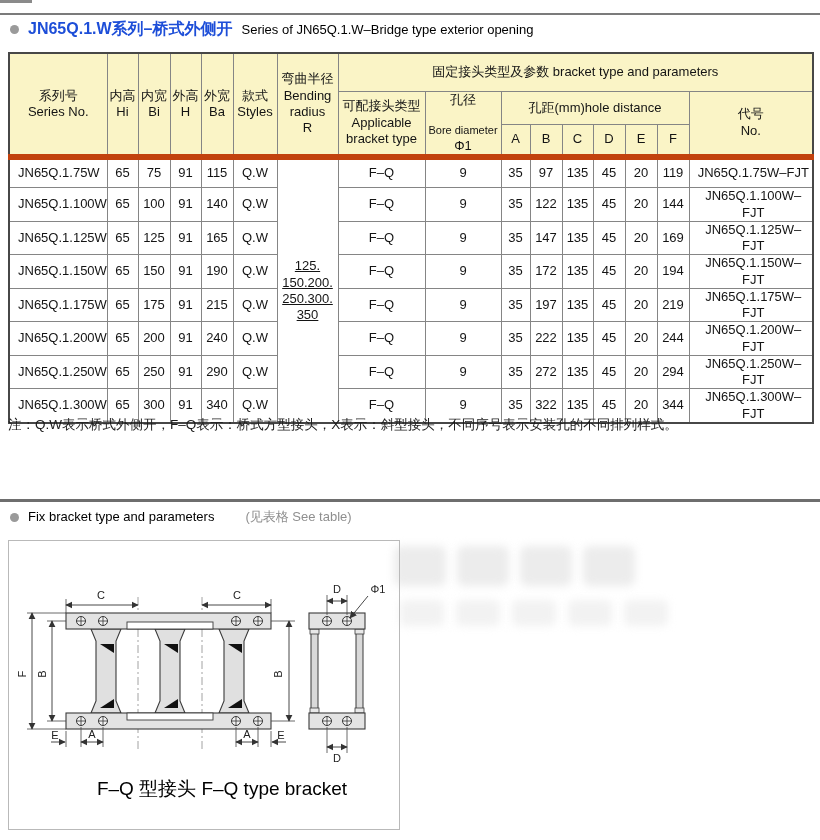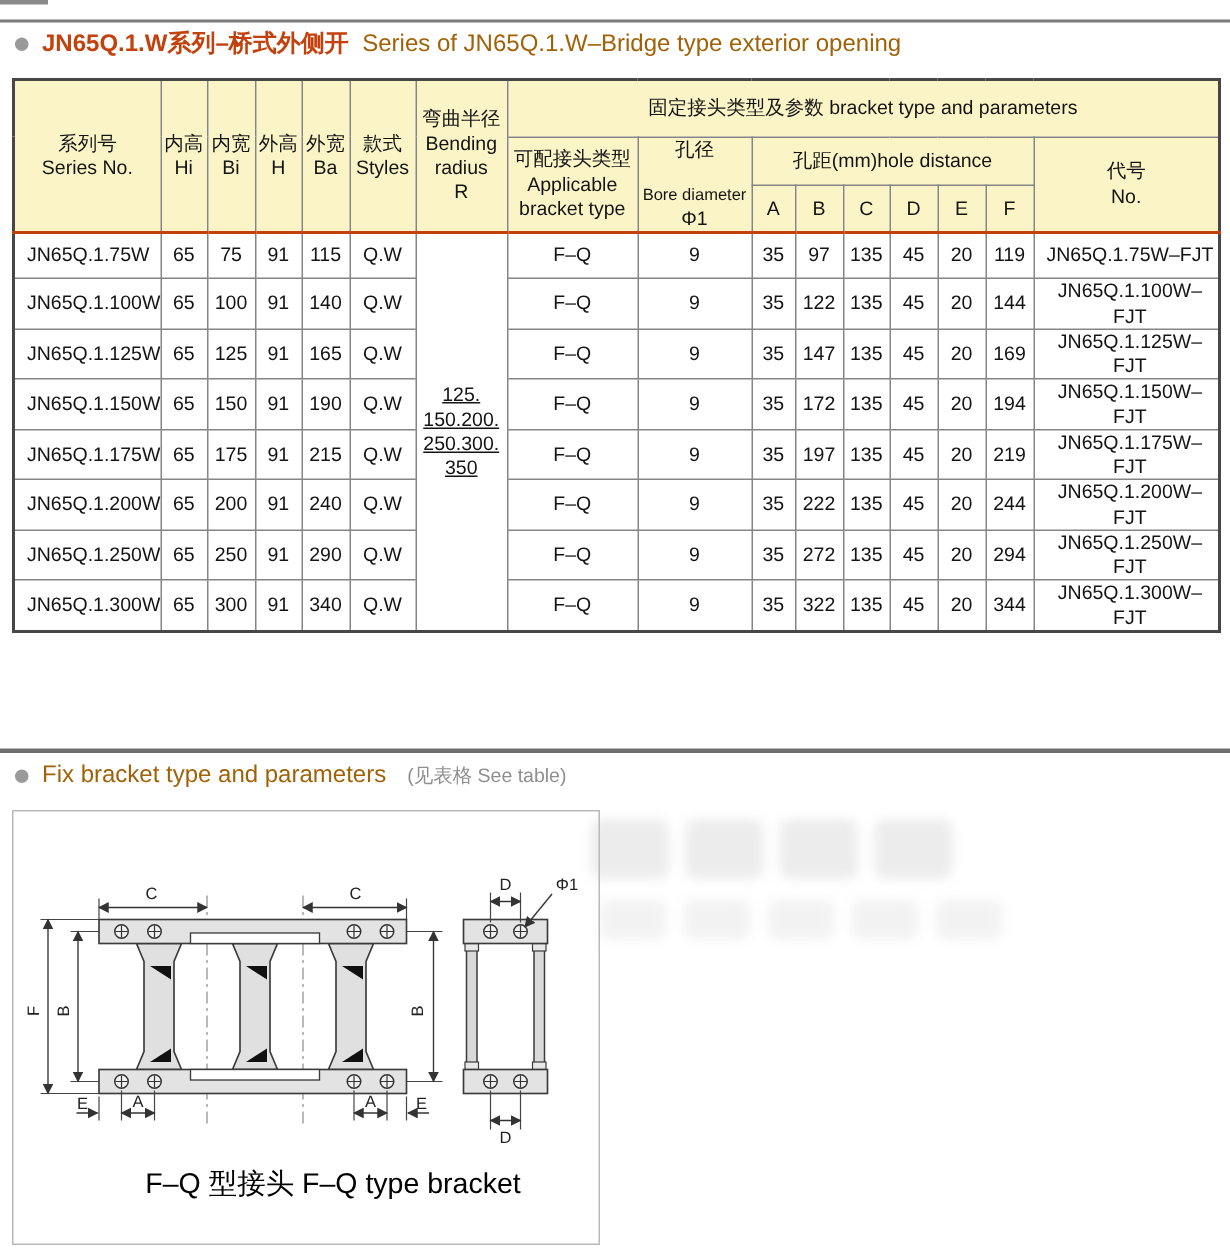--- a/index.html
+++ b/index.html
@@ -7,34 +7,34 @@
     width:820px;height:840px;position:relative;background:#ffffff;
     font-family:"Liberation Sans","DejaVu Sans",sans-serif;
     color:#1a1a1a;overflow:hidden;
   }
   .scan-artifact{position:absolute;left:0;top:0;width:32px;height:3px;background:#8a8a8a;}
   .top-rule{position:absolute;left:0;top:13px;width:820px;height:2px;background:#7b7b7b;}
   .sec-header{position:absolute;display:flex;align-items:baseline;gap:9px;}
   .sec1{left:10px;top:19px;}
   .sec2{left:10px;top:508px;}
   .bullet{width:9px;height:9px;border-radius:50%;background:#9a9a9a;align-self:center;flex:0 0 auto;}
-  .title-zh{color:#c2410c;font-weight:bold;font-size:16px;white-space:nowrap;text-align:right;}
-  .title-en{color:#a16207;font-size:16px;white-space:nowrap;}
-  .see-note{color:#8f8f8f;font-size:13px;white-space:nowrap;margin-left:5px;}
+  .title-zh{color:#1d4ed8;font-weight:bold;font-size:16px;white-space:nowrap;text-align:right;}
+  .title-en{color:#000000;font-size:13px;white-space:nowrap;}
+  .see-note{color:#8f8f8f;font-size:13px;white-space:nowrap;margin-left:22px;}
 
   table.spec{position:absolute;left:8px;top:52px;width:804px;border-collapse:collapse;table-layout:fixed;}
   table.spec{border:2px solid #474747;}
   table.spec td{
     border:1px solid #858585;text-align:center;vertical-align:middle;
     font-size:13px;color:#141414;padding:0 1px;line-height:1.25;overflow:hidden;
   }
   table.spec thead td{background:#faf4c6;}
   tr.h1{height:38px;} tr.h2{height:31px;} tr.h3{height:29px;}
   tbody tr{height:31px;}
-  tbody tr:first-child td{border-top:2px solid #c2410c;}
+  tbody tr:first-child td{border-top:6px solid #c2410c;}
   .hz{display:block;}
   .pre{white-space:pre-line;}
   .small{font-size:11px;display:block;margin-top:16px;}
   .tl{text-align:left !important;padding-left:8px !important;}
   .code-cell{text-align:right;padding-left:6px !important;}
   .radius-cell{white-space:pre-line;line-height:1.3;text-decoration:underline;}
 
   .notes{position:absolute;left:8px;top:413px;width:808px;font-size:13.5px;line-height:23px;color:#1c1c1c;}
   .notes .pre{white-space:pre-line;}
 
@@ -278,20 +278,21 @@
       <td>135</td>
       <td>45</td>
       <td>20</td>
       <td>344</td>
       <td class="code-cell">JN65Q.1.300W–FJT</td>
     </tr>
   </tbody>
 </table>
 
 <div class="notes">
+  <div>注：Q.W表示桥式外侧开，F–Q表示：桥式方型接头，X表示：斜型接头，不同序号表示安装孔的不同排列样式。</div>
 </div>
 
 <div class="rule2"></div>
 
 <div class="sec-header sec2">
   <span class="bullet"></span>
   <span class="title-en">Fix bracket type and parameters</span>
   <span class="see-note">(见表格 See table)</span>
 </div>
 

